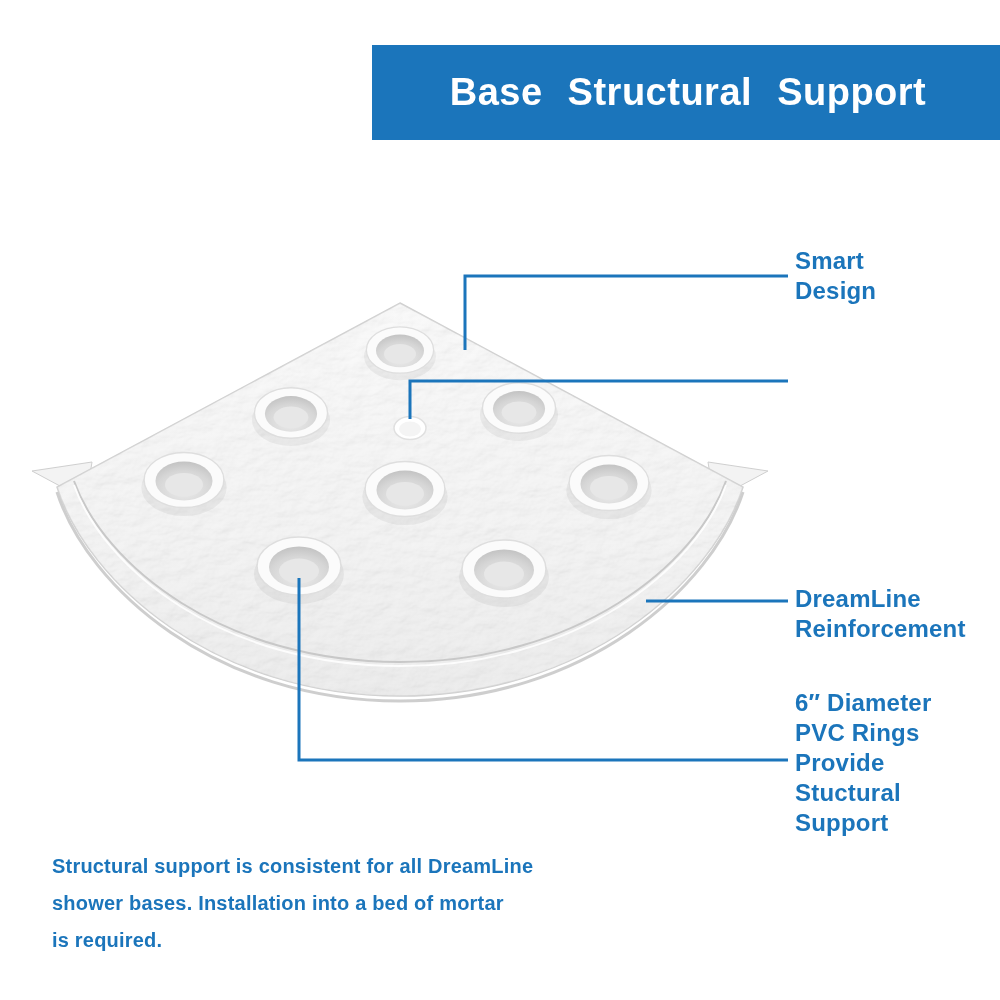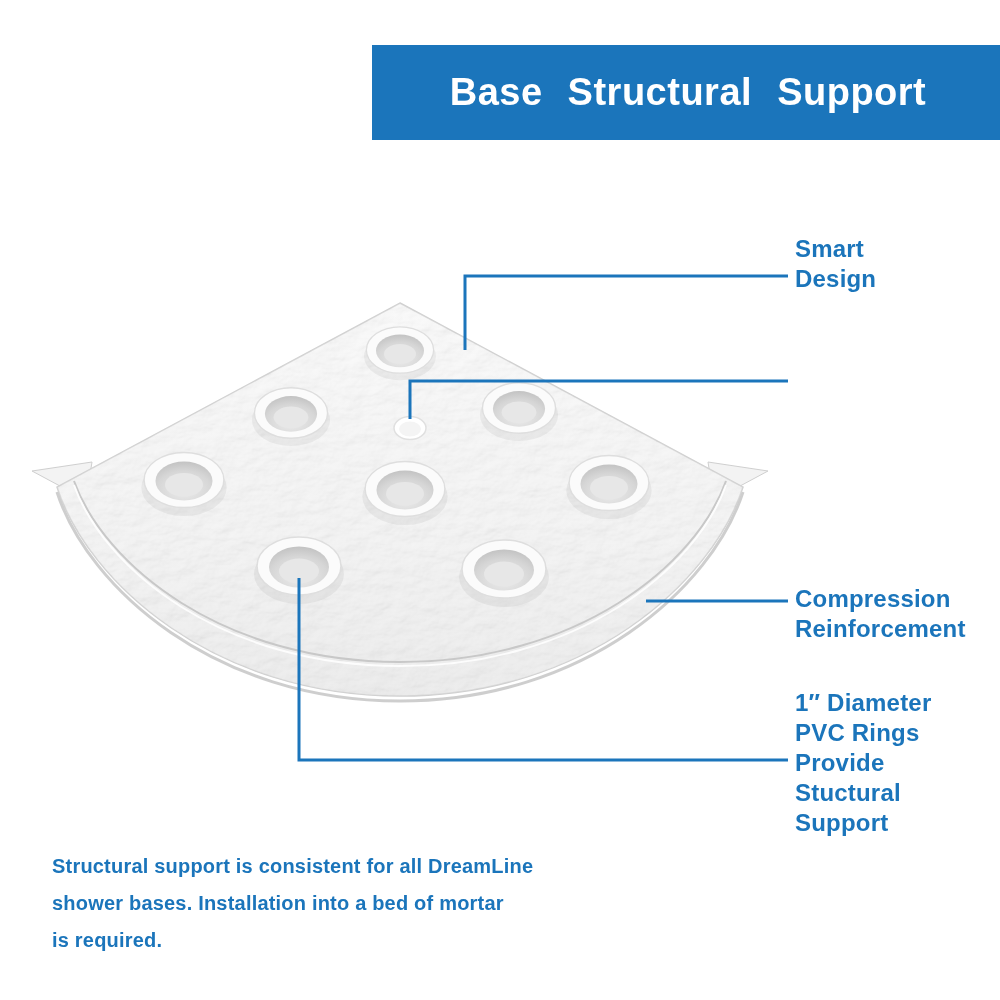--- a/index.html
+++ b/index.html
@@ -129,25 +129,25 @@
     </g>
 
     <g stroke="#1b75bb" stroke-width="3" fill="none">
       <path d="M 788,276 H 465 V 350"></path>
       <path d="M 788,381 H 410 V 419"></path>
       <path d="M 788,601 H 646"></path>
       <path d="M 788,760 H 299 V 578"></path>
     </g>
   </svg>
 
-  <div class="callout-label" style="left:795px; top:234px;">Smart
+  <div class="callout-label" style="left:795px; top:246px;">Smart
 Design</div>
-  <div class="callout-label" style="left:795px; top:584px;">Compression
+  <div class="callout-label" style="left:795px; top:584px;">DreamLine
 Reinforcement</div>
-  <div class="callout-label" style="left:795px; top:688px;">1″ Diameter
+  <div class="callout-label" style="left:795px; top:688px;">6″ Diameter
 PVC Rings
 Provide
 Stuctural
 Support</div>
 
   <div class="footer-note">Structural support is consistent for all DreamLine
 shower bases. Installation into a bed of mortar
 is required.</div>
 
 </div>

